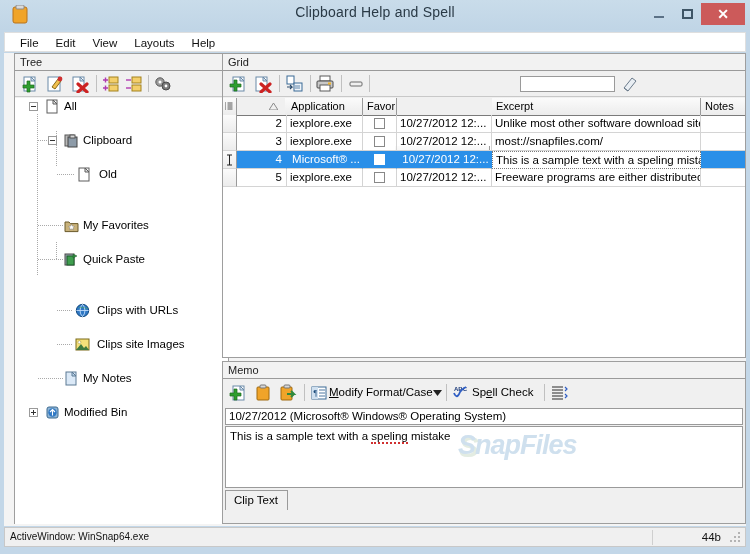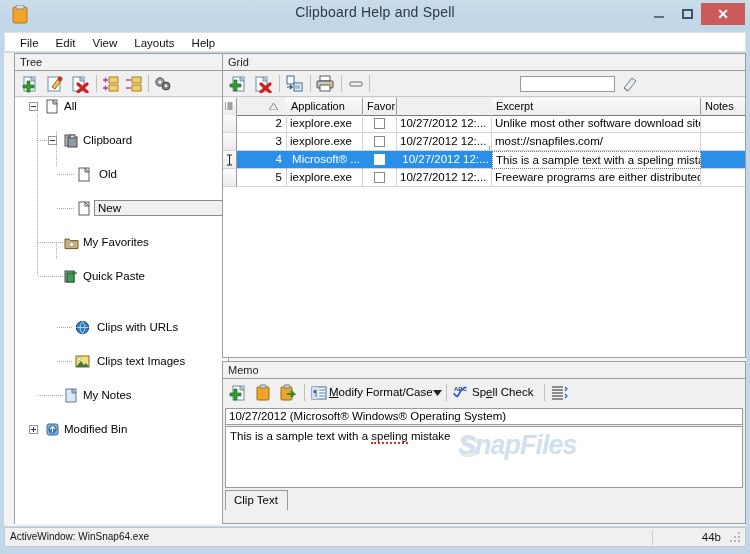--- a/index.html
+++ b/index.html
@@ -293,32 +293,20 @@
           <div class="dotline-h" style="left:42px; top:8px; width:18px;"></div>
           <span class="tree-icon" style="left:62px">
             <svg width="15" height="15" viewBox="0 0 15 15">
                 <rect x="2" y="1" width="10" height="13" fill="#fff" stroke="#5d5d5d"></rect>
                 <path d="M8 1 L12 5 L8 5 Z" fill="#e2e2e2" stroke="#5d5d5d"></path>
               </svg>
           </span>
           <span class="tree-label" style="left:84px">Old</span>
         </div>
 
-        <div class="tree-row" style="top:51px">
-          <div class="dotline-h" style="left:42px; top:8px; width:18px;"></div>
-          <span class="tree-icon" style="left:62px">
-            <svg width="15" height="15" viewBox="0 0 15 15">
-                <rect x="2" y="1" width="10" height="13" fill="#fff" stroke="#5d5d5d"></rect>
-                <path d="M8 1 L12 5 L8 5 Z" fill="#e2e2e2" stroke="#5d5d5d"></path>
-              </svg>
-          </span>
-          <span class="tree-edit" style="left:79px; width:133px;">
-            <span class="tree-label" style="left:3px; top:1px;">New</span>
-          </span>
-        </div>
 
         <div class="tree-row" style="top:68px">
           <div class="dotline-h" style="left:23px; top:8px; width:25px;"></div>
           <span class="tree-icon" style="left:49px">
             <svg width="15" height="15" viewBox="0 0 15 15">
               <path d="M1 4 h4 l1.4 1.6 H14 v8 H1 Z" fill="#c9b27a" stroke="#6b5a2a"></path>
               <path d="M7.5 6.2 l.9 1.9 2.1.3-1.5 1.5.4 2.1-1.9-1-1.9 1 .4-2.1-1.5-1.5 2.1-.3z" fill="#fff" stroke="#7a7a7a" stroke-width=".5"></path>
             </svg>
           </span>
           <span class="tree-label" style="left:68px">My Favorites</span>
@@ -351,21 +339,21 @@
 
         <div class="tree-row" style="top:136px">
           <div class="dotline-h" style="left:42px; top:8px; width:16px;"></div>
           <span class="tree-icon" style="left:60px">
             <svg width="15" height="15" viewBox="0 0 15 15">
               <rect x="1" y="2" width="13" height="11" fill="#f4e07a" stroke="#7a6a1a"></rect>
               <circle cx="4.4" cy="5.2" r="1.5" fill="#fff" stroke="#9a8a2a" stroke-width=".5"></circle>
               <path d="M1 13 L6 7 L9 11 L11 9 L14 13 Z" fill="#3f7a3f"></path>
             </svg>
           </span>
-          <span class="tree-label" style="left:82px">Clips text Images</span>
+          <span class="tree-label" style="left:82px">Clips site Images</span>
         </div>
 
         <div class="tree-row" style="top:153px">
           <div class="dotline-h" style="left:23px; top:8px; width:25px;"></div>
           <span class="tree-icon" style="left:49px">
             <svg width="15" height="15" viewBox="0 0 15 15">
               <rect x="2" y="1" width="10" height="13" fill="#dbe9f7" stroke="#5d7a94"></rect>
               <path d="M8 1 L12 5 L8 5 Z" fill="#b9d3ea" stroke="#5d7a94"></path>
             </svg>
           </span>

